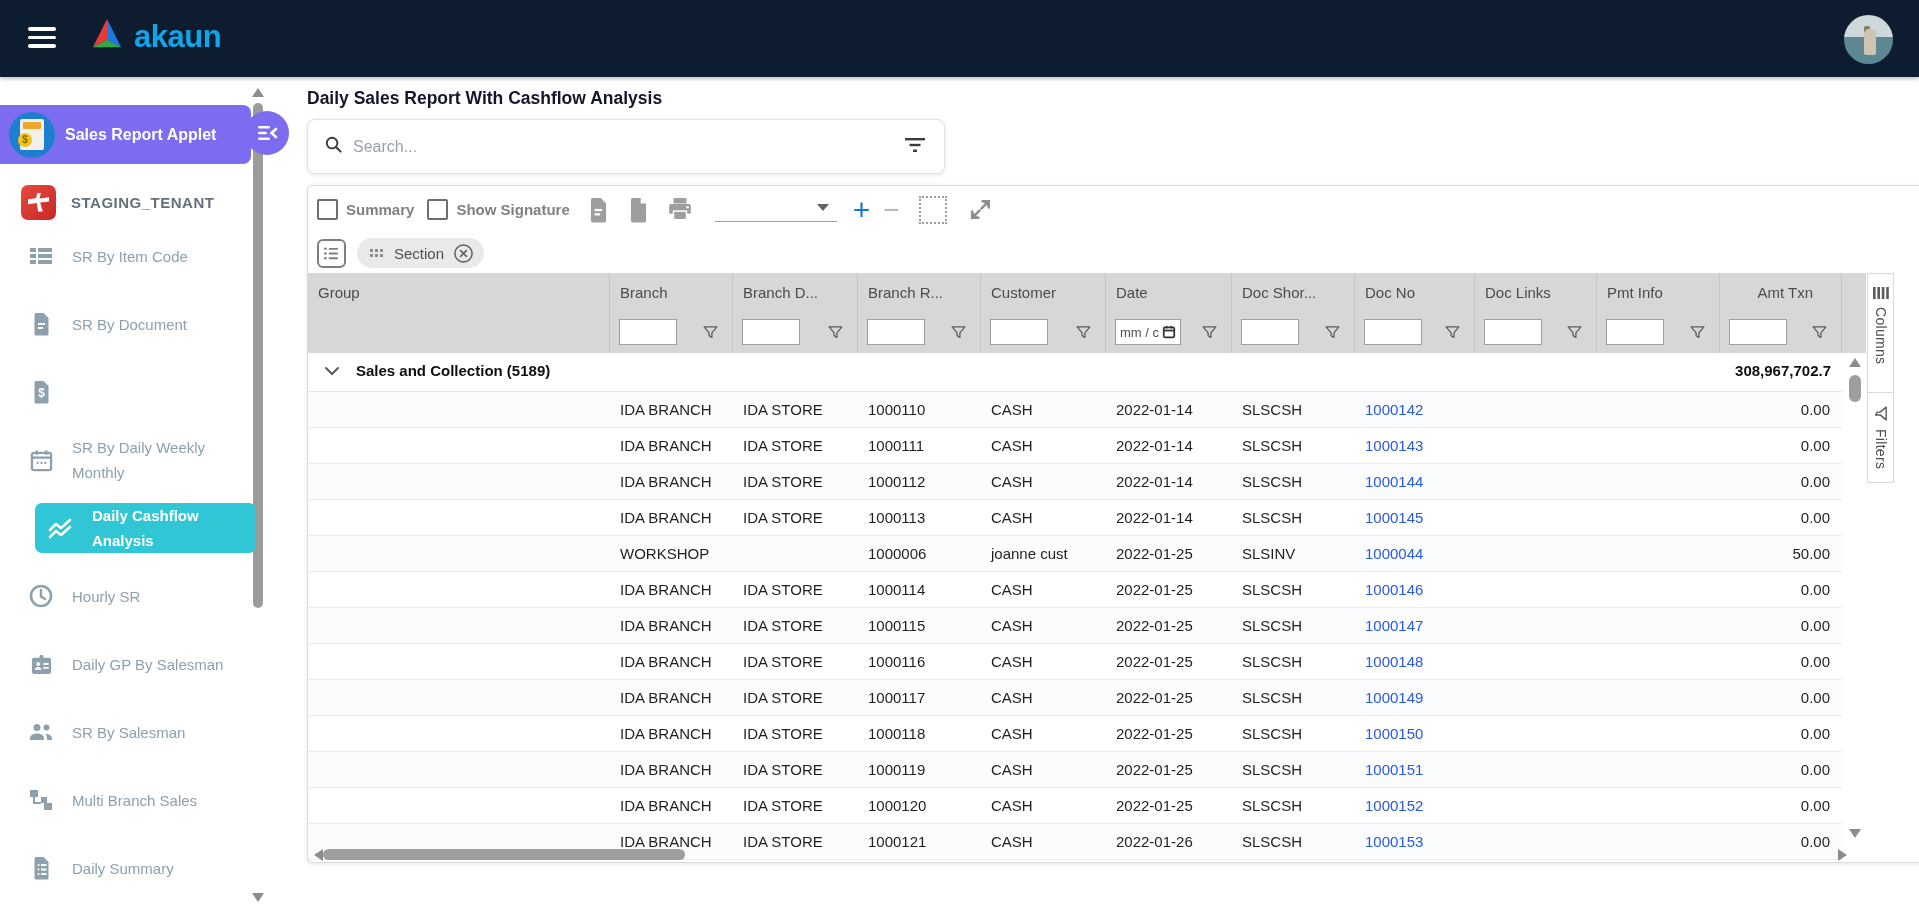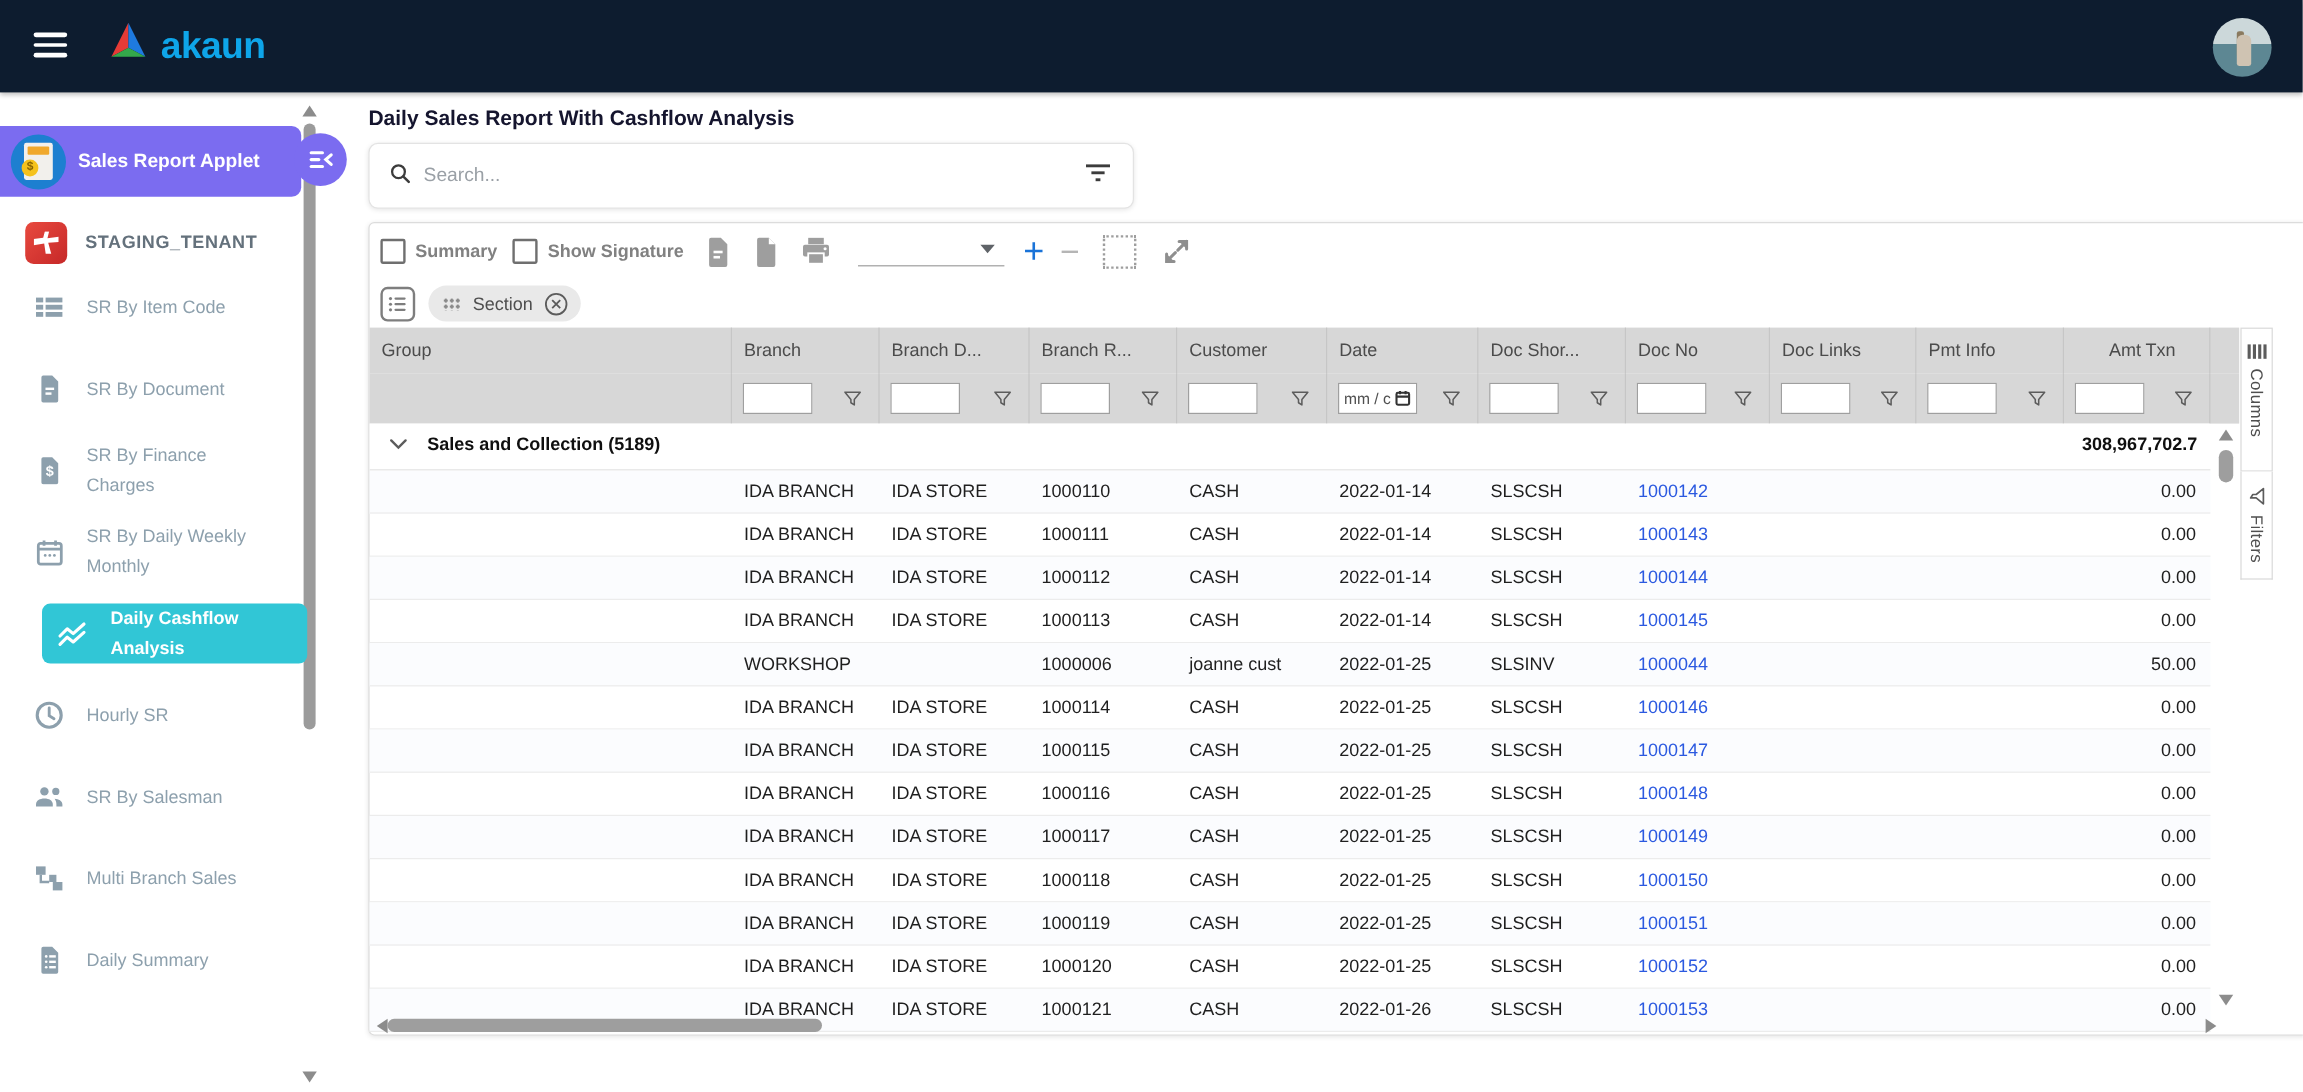--- a/index.html
+++ b/index.html
@@ -205,21 +205,20 @@
         </span>
         <span class="s-label">SR By Document</span>
       </div>
       <div class="side-item">
         <span class="s-icon">
           <svg width="21" height="24" viewBox="0 0 20 24">
             <path d="M4 1h8l5 5v16a1.5 1.5 0 0 1-1.5 1.5h-11A1.5 1.5 0 0 1 3 22V2.5A1.5 1.5 0 0 1 4.5 1z" fill="#8da0ad"></path>
             <text x="10" y="17" text-anchor="middle" font-size="12" font-weight="bold" fill="#fff">$</text>
           </svg>
         </span>
-        <span class="s-label">SR By Finance Charges</span>
       </div>
       <div class="side-item">
         <span class="s-icon">
           <svg width="23" height="23" viewBox="0 0 24 24">
             <rect x="2" y="4" width="20" height="18" rx="2" fill="none" stroke="#8da0ad" stroke-width="2.4"></rect>
             <line x1="7" y1="1.5" x2="7" y2="6" stroke="#8da0ad" stroke-width="2.4"></line>
             <line x1="17" y1="1.5" x2="17" y2="6" stroke="#8da0ad" stroke-width="2.4"></line>
             <line x1="2" y1="9" x2="22" y2="9" stroke="#8da0ad" stroke-width="2.4"></line>
             <circle cx="8" cy="14.5" r="1.2" fill="#8da0ad"></circle>
             <circle cx="12" cy="14.5" r="1.2" fill="#8da0ad"></circle>
@@ -239,20 +238,32 @@
         <span class="s-label">Daily Cashflow Analysis</span>
       </div>
       <div class="side-item">
         <span class="s-icon">
           <svg width="24" height="24" viewBox="0 0 24 24">
             <circle cx="12" cy="12" r="10" fill="none" stroke="#8da0ad" stroke-width="2.6"></circle>
             <path d="M12 6v6.5l4 2.5" stroke="#8da0ad" stroke-width="2.4" fill="none" stroke-linecap="round"></path>
           </svg>
         </span>
         <span class="s-label">Hourly SR</span>
+      </div>
+      <div class="side-item">
+        <span class="s-icon">
+          <svg width="23" height="23" viewBox="0 0 24 24">
+            <path d="M14 5V3.5A1.5 1.5 0 0 0 12.5 2h-1A1.5 1.5 0 0 0 10 3.5V5H4.5A2.5 2.5 0 0 0 2 7.5v12A2.5 2.5 0 0 0 4.5 22h15a2.5 2.5 0 0 0 2.5-2.5v-12A2.5 2.5 0 0 0 19.5 5z" fill="#8da0ad"></path>
+            <circle cx="8.5" cy="11.5" r="2" fill="#fff"></circle>
+            <path d="M5 17.5c0-1.9 1.6-3 3.5-3s3.5 1.1 3.5 3z" fill="#fff"></path>
+            <rect x="14" y="10.5" width="5.5" height="2" fill="#fff"></rect>
+            <rect x="14" y="14.5" width="5.5" height="2" fill="#fff"></rect>
+          </svg>
+        </span>
+        <span class="s-label">Daily GP By Salesman</span>
       </div>
       <div class="side-item">
         <span class="s-icon">
           <svg width="26" height="20" viewBox="0 0 26 20">
             <circle cx="9" cy="5.5" r="3.5" fill="#8da0ad"></circle>
             <path d="M2 16.5c0-3.3 3.1-5 7-5s7 1.7 7 5V18H2z" fill="#8da0ad"></path>
             <circle cx="18.5" cy="5.5" r="3" fill="#8da0ad"></circle>
             <path d="M17.5 11.7c3.3.2 6.5 1.8 6.5 4.8V18h-5v-1.5c0-1.9-.6-3.5-1.5-4.8z" fill="#8da0ad"></path>
           </svg>
         </span>

